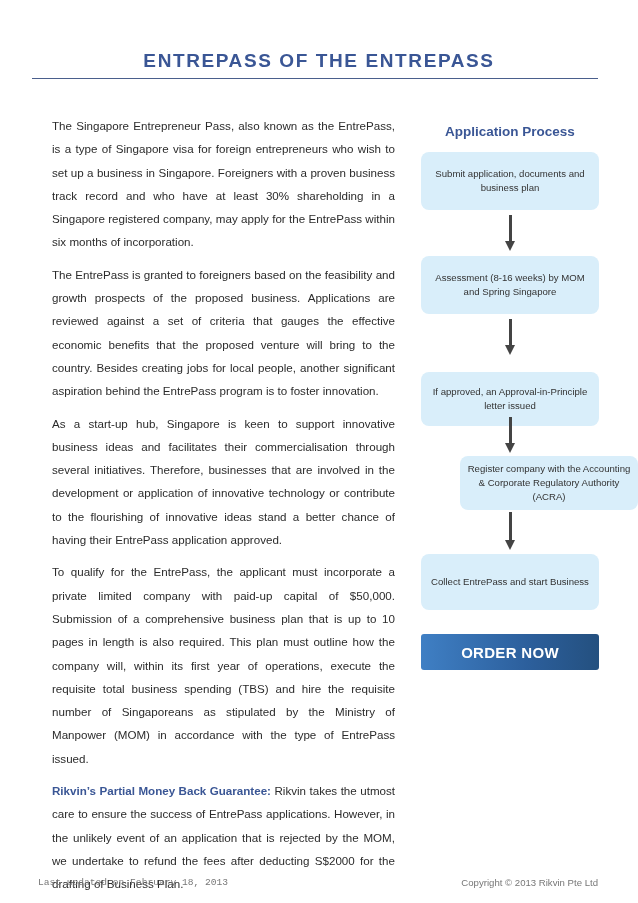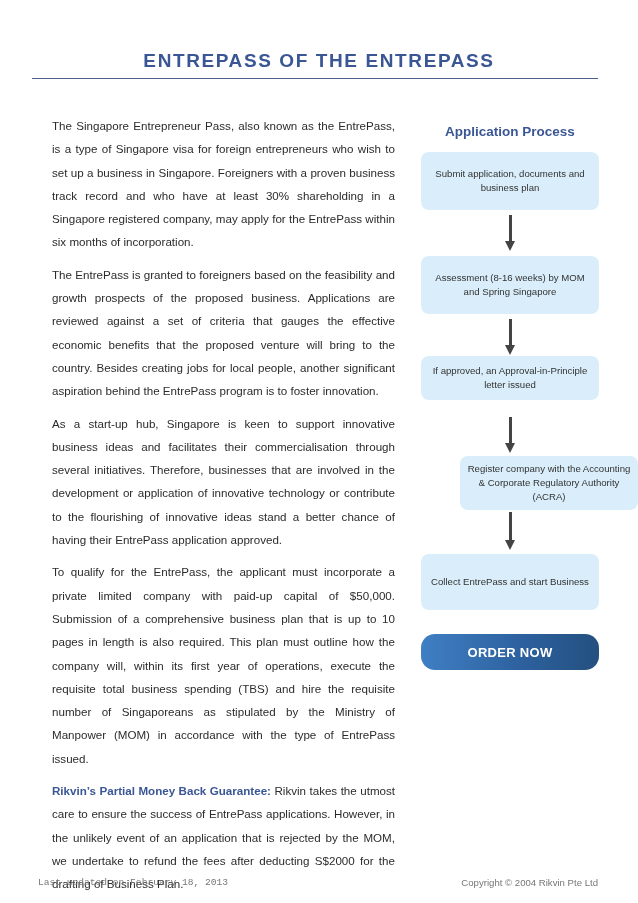--- a/index.html
+++ b/index.html
@@ -16,23 +16,23 @@
   .process-title { position: absolute; top: 124px; left: 420px; width: 180px; text-align: center;
                    font-size: 13.5px; font-weight: bold; color: #3a5695; }
   .step { position: absolute; left: 421px; width: 178px; background: #d9eefa; border-radius: 8px;
           display: flex; align-items: center; justify-content: center; text-align: center;
           font-size: 9.6px; line-height: 14px; color: #333; padding: 0 6px; box-sizing: border-box; }
   .arrow { position: absolute; left: 505px; width: 12px; }
   .arrow .shaft { position: absolute; left: 4px; top: 0; width: 3px; background: #444; }
   .arrow .head { position: absolute; left: 0; width: 0; height: 0;
                  border-left: 5.5px solid transparent; border-right: 5.5px solid transparent; border-top: 10px solid #444; }
 
-  .order-btn { position: absolute; top: 634px; left: 421px; width: 178px; height: 36px; border-radius: 14px;
+  .order-btn { position: absolute; top: 634px; left: 421px; width: 178px; height: 36px; border-radius: 3px;
                background: linear-gradient(to right, #3f7fc4, #2c5f9c 60%, #24507f);
-               color: #ffffff; font-weight: bold; font-size: 13px; letter-spacing: 0.3px;
+               color: #ffffff; font-weight: bold; font-size: 15px; letter-spacing: 0.3px;
                display: flex; align-items: center; justify-content: center; border: none; cursor: pointer; }
 
   .footer-left { position: absolute; top: 877px; left: 38px; font-size: 9.6px; color: #777; font-family: Liberation Mono, monospace; }
   .footer-right { position: absolute; top: 877px; right: 40px; font-size: 9.6px; color: #777; }
 </style>
 </head>
 <body>
 
 <div class="title">ENTREPASS OF THE ENTREPASS</div>
 <div class="rule"></div>
@@ -52,30 +52,30 @@
   <div class="shaft" style="height:27px;"></div>
     <div class="head" style="top:26px;"></div>
 </div>
 
 <div class="step" style="top:256px;height:58px;">Assessment (8-16 weeks) by MOM and Spring Singapore</div>
 <div class="arrow" style="top:319px;height:36px;">
   <div class="shaft" style="height:27px;"></div>
     <div class="head" style="top:26px;"></div>
 </div>
 
-<div class="step" style="top:356px;height:44px;">If approved, an Approval-in-Principle letter issued</div>
+<div class="step" style="top:372px;height:54px;">If approved, an Approval-in-Principle letter issued</div>
 <div class="arrow" style="top:417px;height:36px;">
   <div class="shaft" style="height:27px;"></div>
     <div class="head" style="top:26px;"></div>
 </div>
 
 <div class="step" style="top:456px;height:54px;margin-left:39px;">Register company with the Accounting &amp; Corporate Regulatory Authority (ACRA)</div>
 <div class="arrow" style="top:512px;height:38px;">
   <div class="shaft" style="height:29px;"></div>
     <div class="head" style="top:28px;"></div>
 </div>
 
 <div class="step" style="top:554px;height:56px;">Collect EntrePass and start Business</div>
 
 <button class="order-btn">ORDER NOW</button>
 
 <div class="footer-left">Last updated on February 18, 2013</div>
-<div class="footer-right">Copyright © 2004 Rikvin Pte Ltd</div>
+<div class="footer-right">Copyright © 2013 Rikvin Pte Ltd</div>
 
 </body></html>

